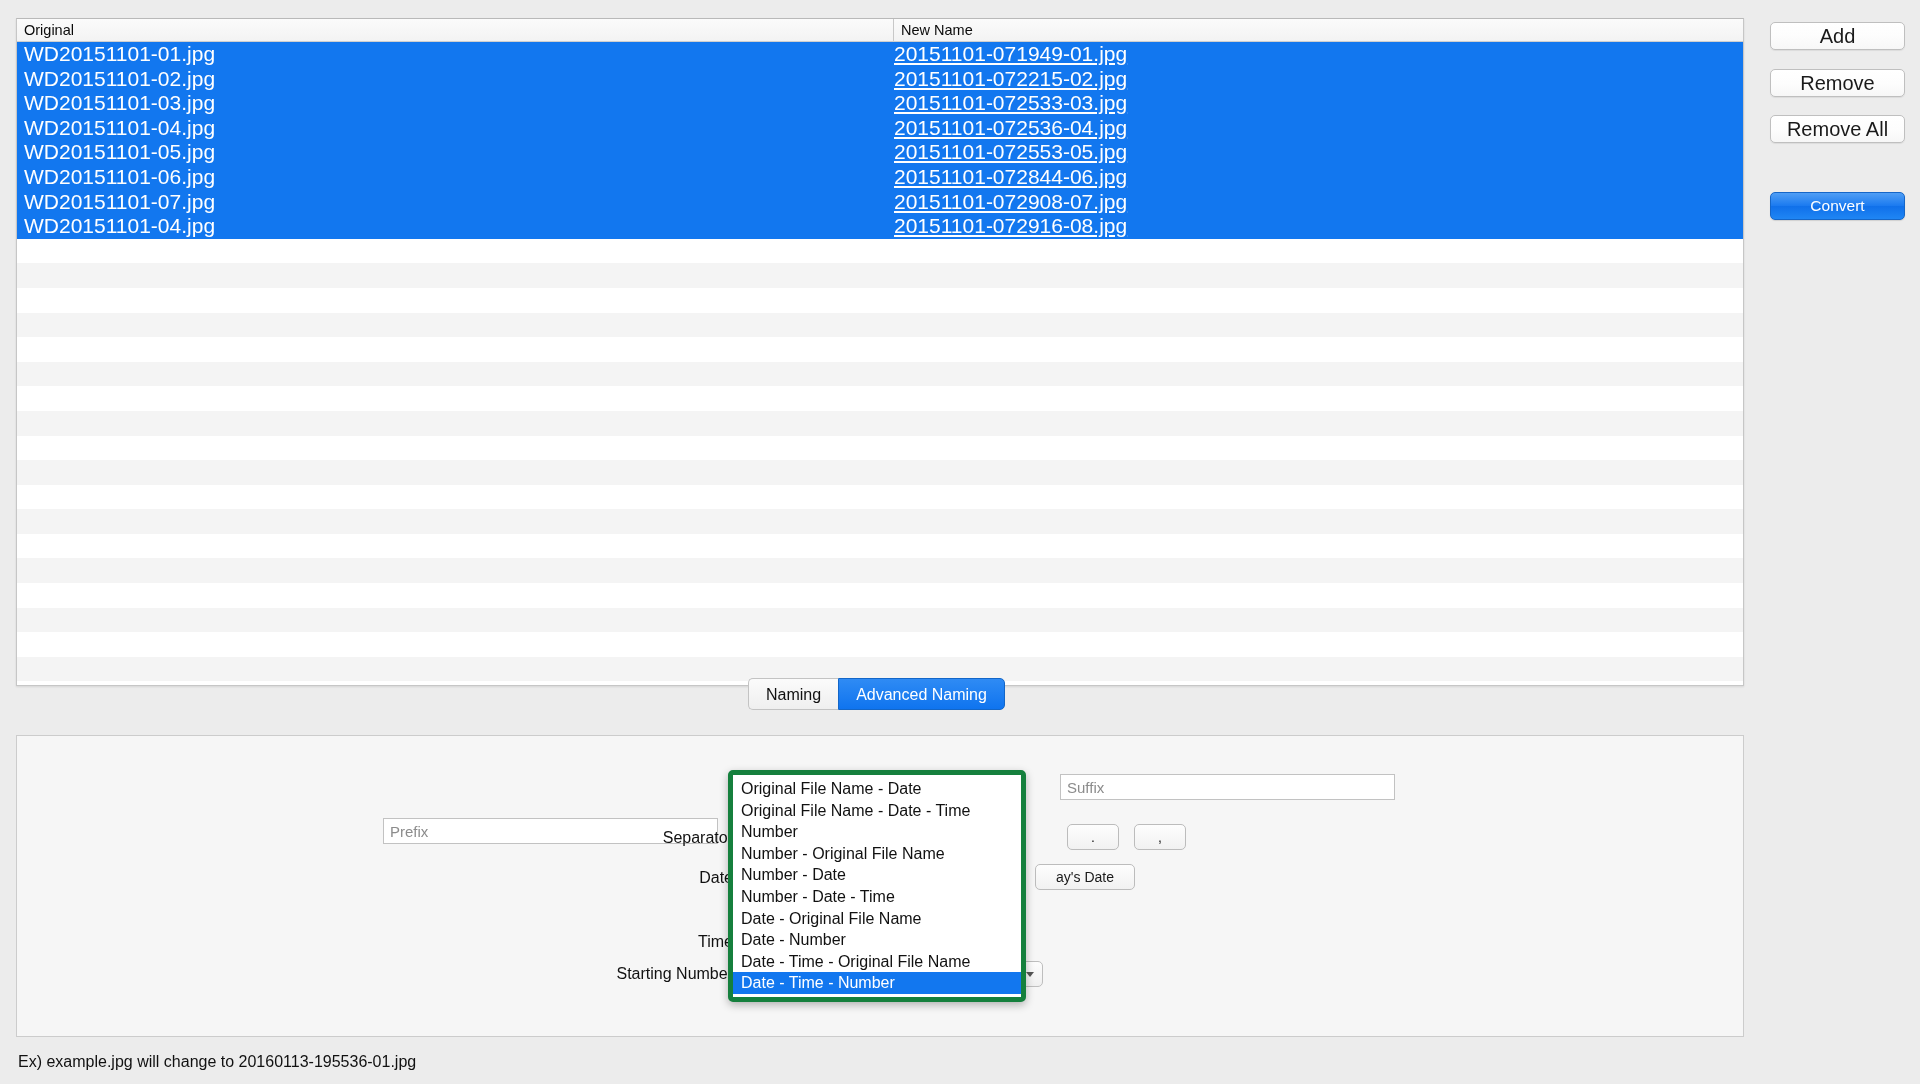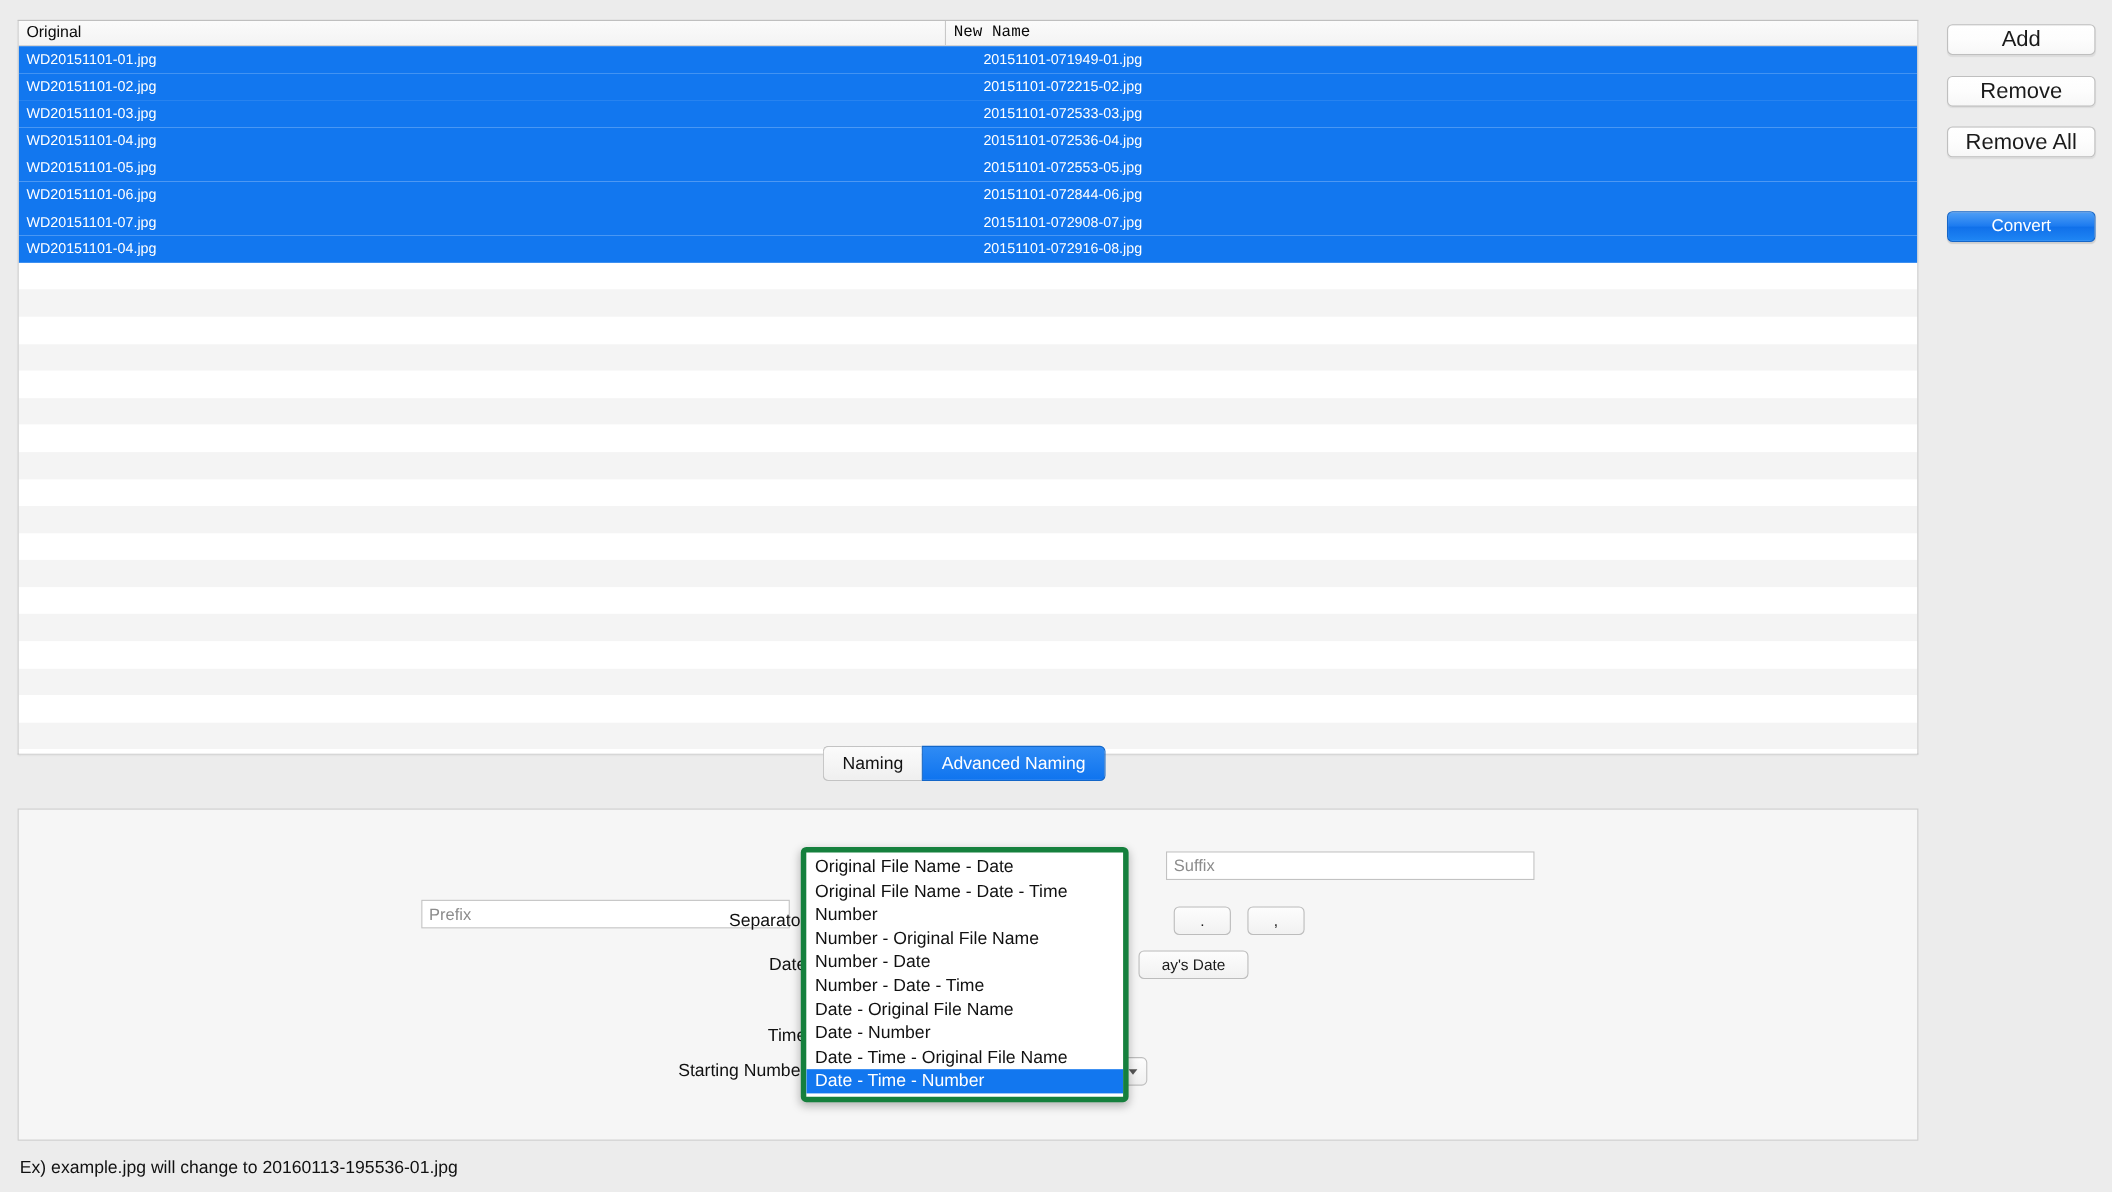--- a/index.html
+++ b/index.html
@@ -50,24 +50,23 @@
     height: 22px;
     line-height: 22px;
     font-size: 14.5px;
     color: #0a0a0a;
     padding-left: 7px;
     box-sizing: border-box;
     white-space: nowrap;
   }
   .list-header .col-h.c1 { left: 0; width: 870px; }
   .list-header .col-h.c2 {
-    left: 842px;
+    left: 876px;
     width: 858px;
     border-left: 1px solid #c8c8c8;
-    font-family: Liberation Mono, monospace;
   }
 
   .rows {
     position: relative;
   }
   .row {
     position: relative;
     height: 24.6px;
     line-height: 24.6px;
     box-sizing: border-box;
@@ -75,29 +74,29 @@
   }
   .row.odd  { background: #ffffff; }
   .row.even { background: #f4f4f4; }
   .row.sel  { background: #1277ef; }
 
   .cell {
     position: absolute;
     top: 0;
     height: 24.6px;
     line-height: 24.6px;
-    font-size: 13px;
+    font-size: 21px;
     color: #111;
     padding-left: 7px;
     box-sizing: border-box;
     overflow: hidden;
     white-space: nowrap;
   }
   .cell.c1 { left: 0;     width: 870px; }
-  .cell.c2 { left: 870px; width: 858px; }
+  .cell.c2 { left: 870px; width: 858px; text-decoration: underline; }
   .row.sel .cell { color: #ffffff; }
 
   
   .right-col {
     position: absolute;
     left: 1770px;
     top: 22px;
     width: 135px;
   }
   .btn {

